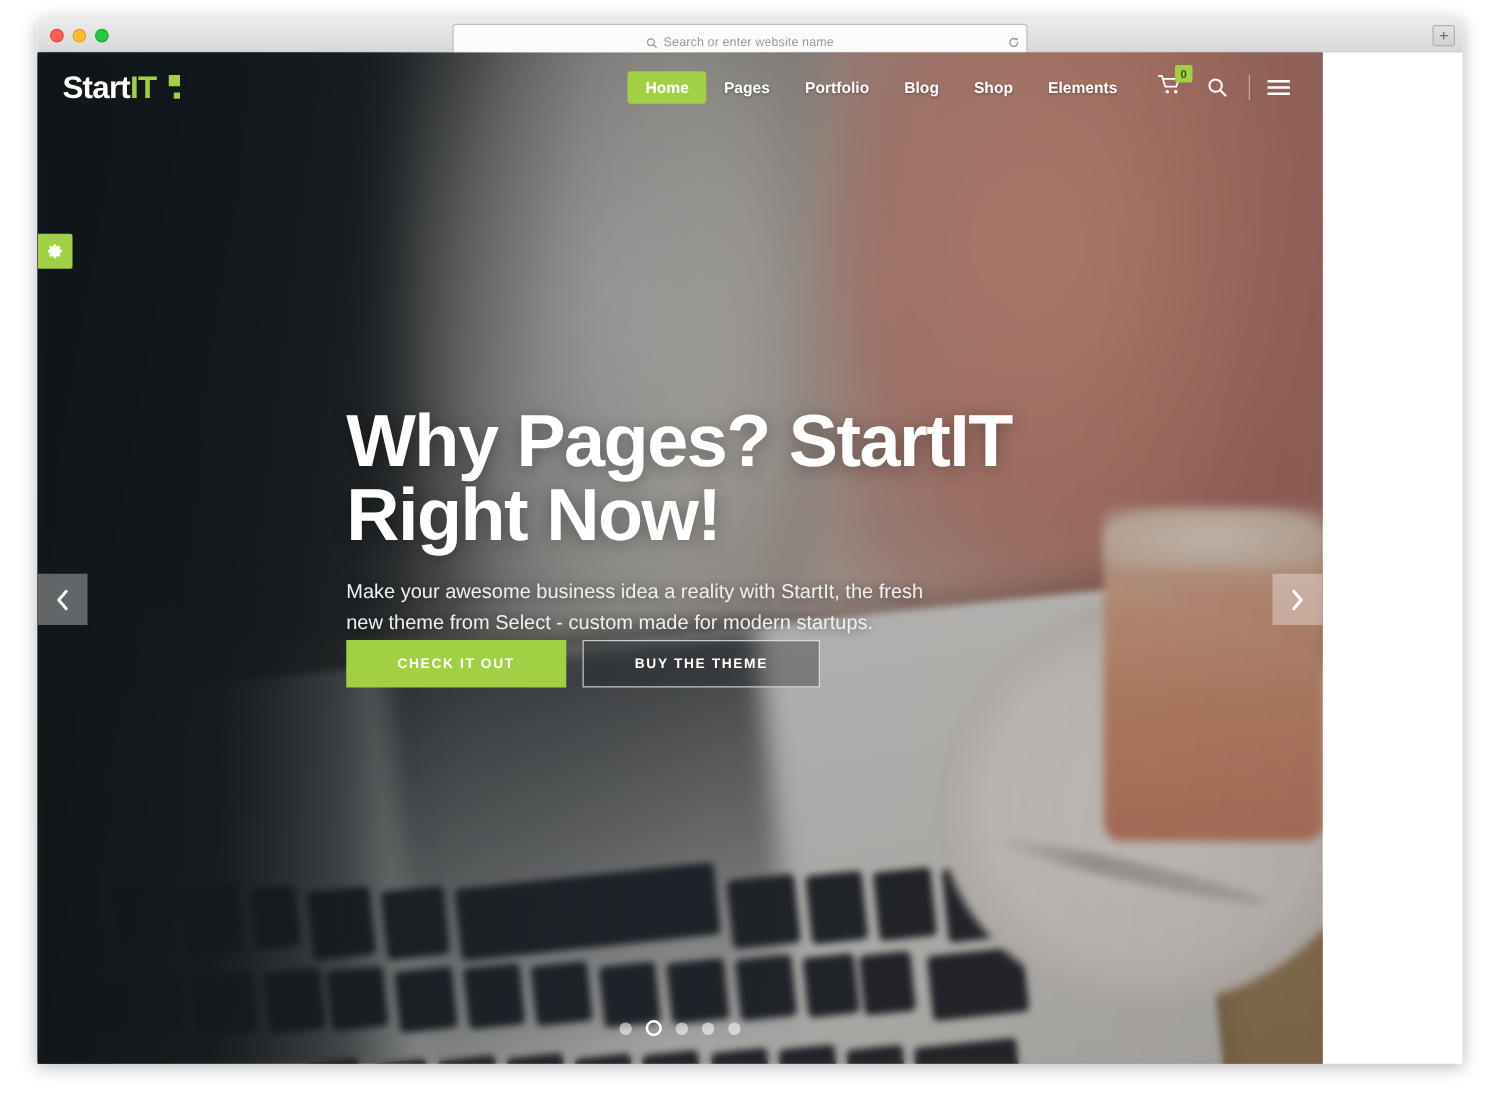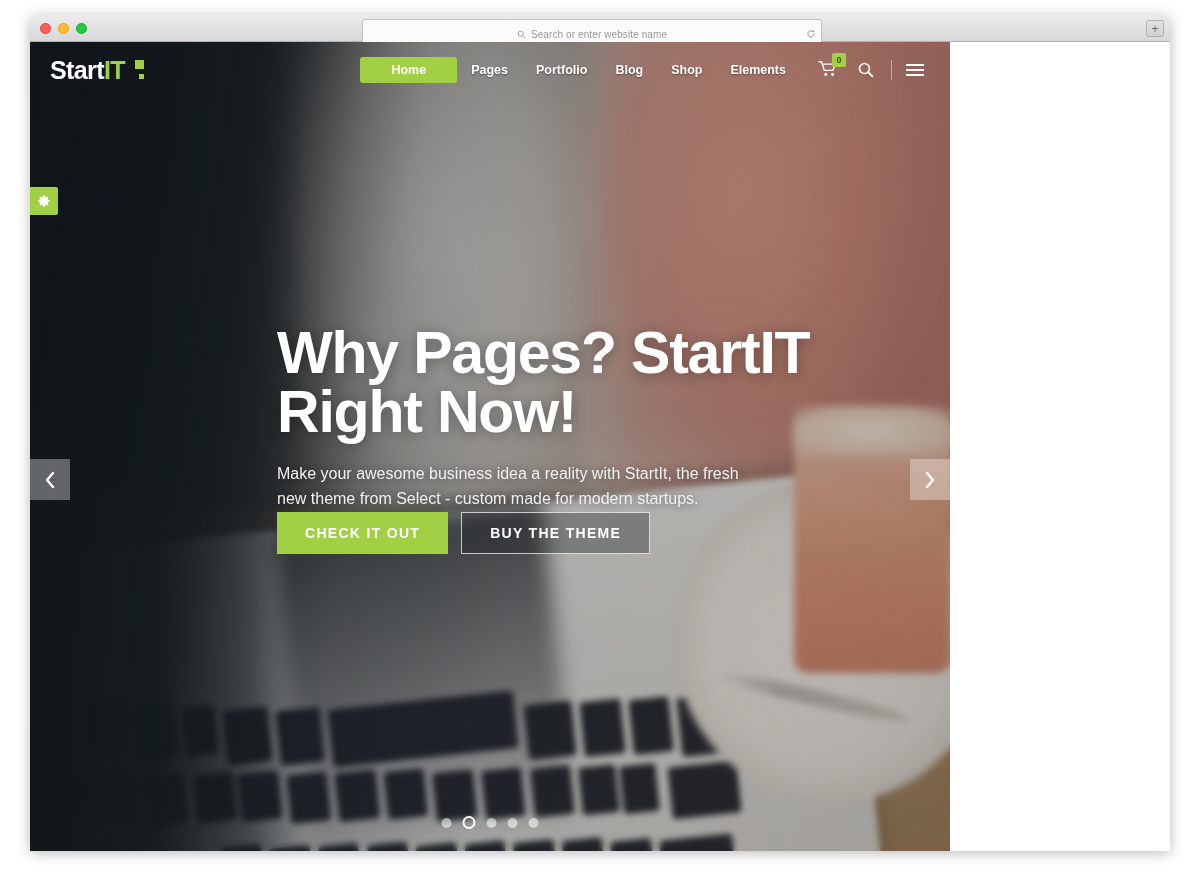--- a/index.html
+++ b/index.html
@@ -61,21 +61,21 @@
     background: linear-gradient(#e2e2e2,#d2d2d2);
     border: 1px solid #b0b0b0;
     border-radius: 2px;
     display: flex; align-items: center; justify-content: center;
     color: #6e6e6e; font-size: 13px; line-height: 1;
   }
 
   
   .viewport {
     position: relative;
-    width: 920px; height: 809px;
+    width: 1028px; height: 809px;
     overflow: hidden;
     background: #1d2428;
   }
 
   
   .hero-photo { position: absolute; inset: 0; overflow: hidden; }
 
   .bg-base {
     position: absolute; inset: 0;
     background:
@@ -243,21 +243,21 @@
     color: #ffffff;
     font-size: 12.5px;
     font-weight: bold;
     padding: 6px 14px;
     white-space: nowrap;
     text-shadow: 0 1px 2px rgba(0,0,0,.4);
   }
   .nav-item.active {
     background: #a2d045;
     border-radius: 3px;
-    padding: 6px 31px;
+    padding: 6px 14px;
     text-shadow: none;
   }
   .nav-icons { display: flex; align-items: center; gap: 0; margin-left: 8px; }
   .cart-wrap { position: relative; padding: 6px 10px; }
   .cart-badge {
     position: absolute; right: 1px; top: -1px;
     min-width: 14px; height: 14px;
     background: #a2d045;
     border-radius: 2px;
     color: #3e5212;
@@ -316,24 +316,24 @@
   }
   .hero-subtitle {
     color: #f0f0f0;
     font-size: 16px;
     line-height: 1.55;
     max-width: 470px;
     text-shadow: 0 1px 8px rgba(0,0,0,.45);
   }
   .hero-buttons { display: flex; gap: 13px; }
   .btn {
-    font-size: 14px;
+    font-size: 11px;
     font-weight: bold;
     letter-spacing: 1.3px;
-    padding: 12px 28px;
+    padding: 12px 41px;
     display: inline-flex; align-items: center; justify-content: center;
     white-space: nowrap;
   }
   .btn-primary { background: #a2d045; color: #ffffff; }
   .btn-ghost {
     background: rgba(28,33,38,.35);
     color: #ffffff;
     border: 1px solid rgba(255,255,255,.72);
   }
 

